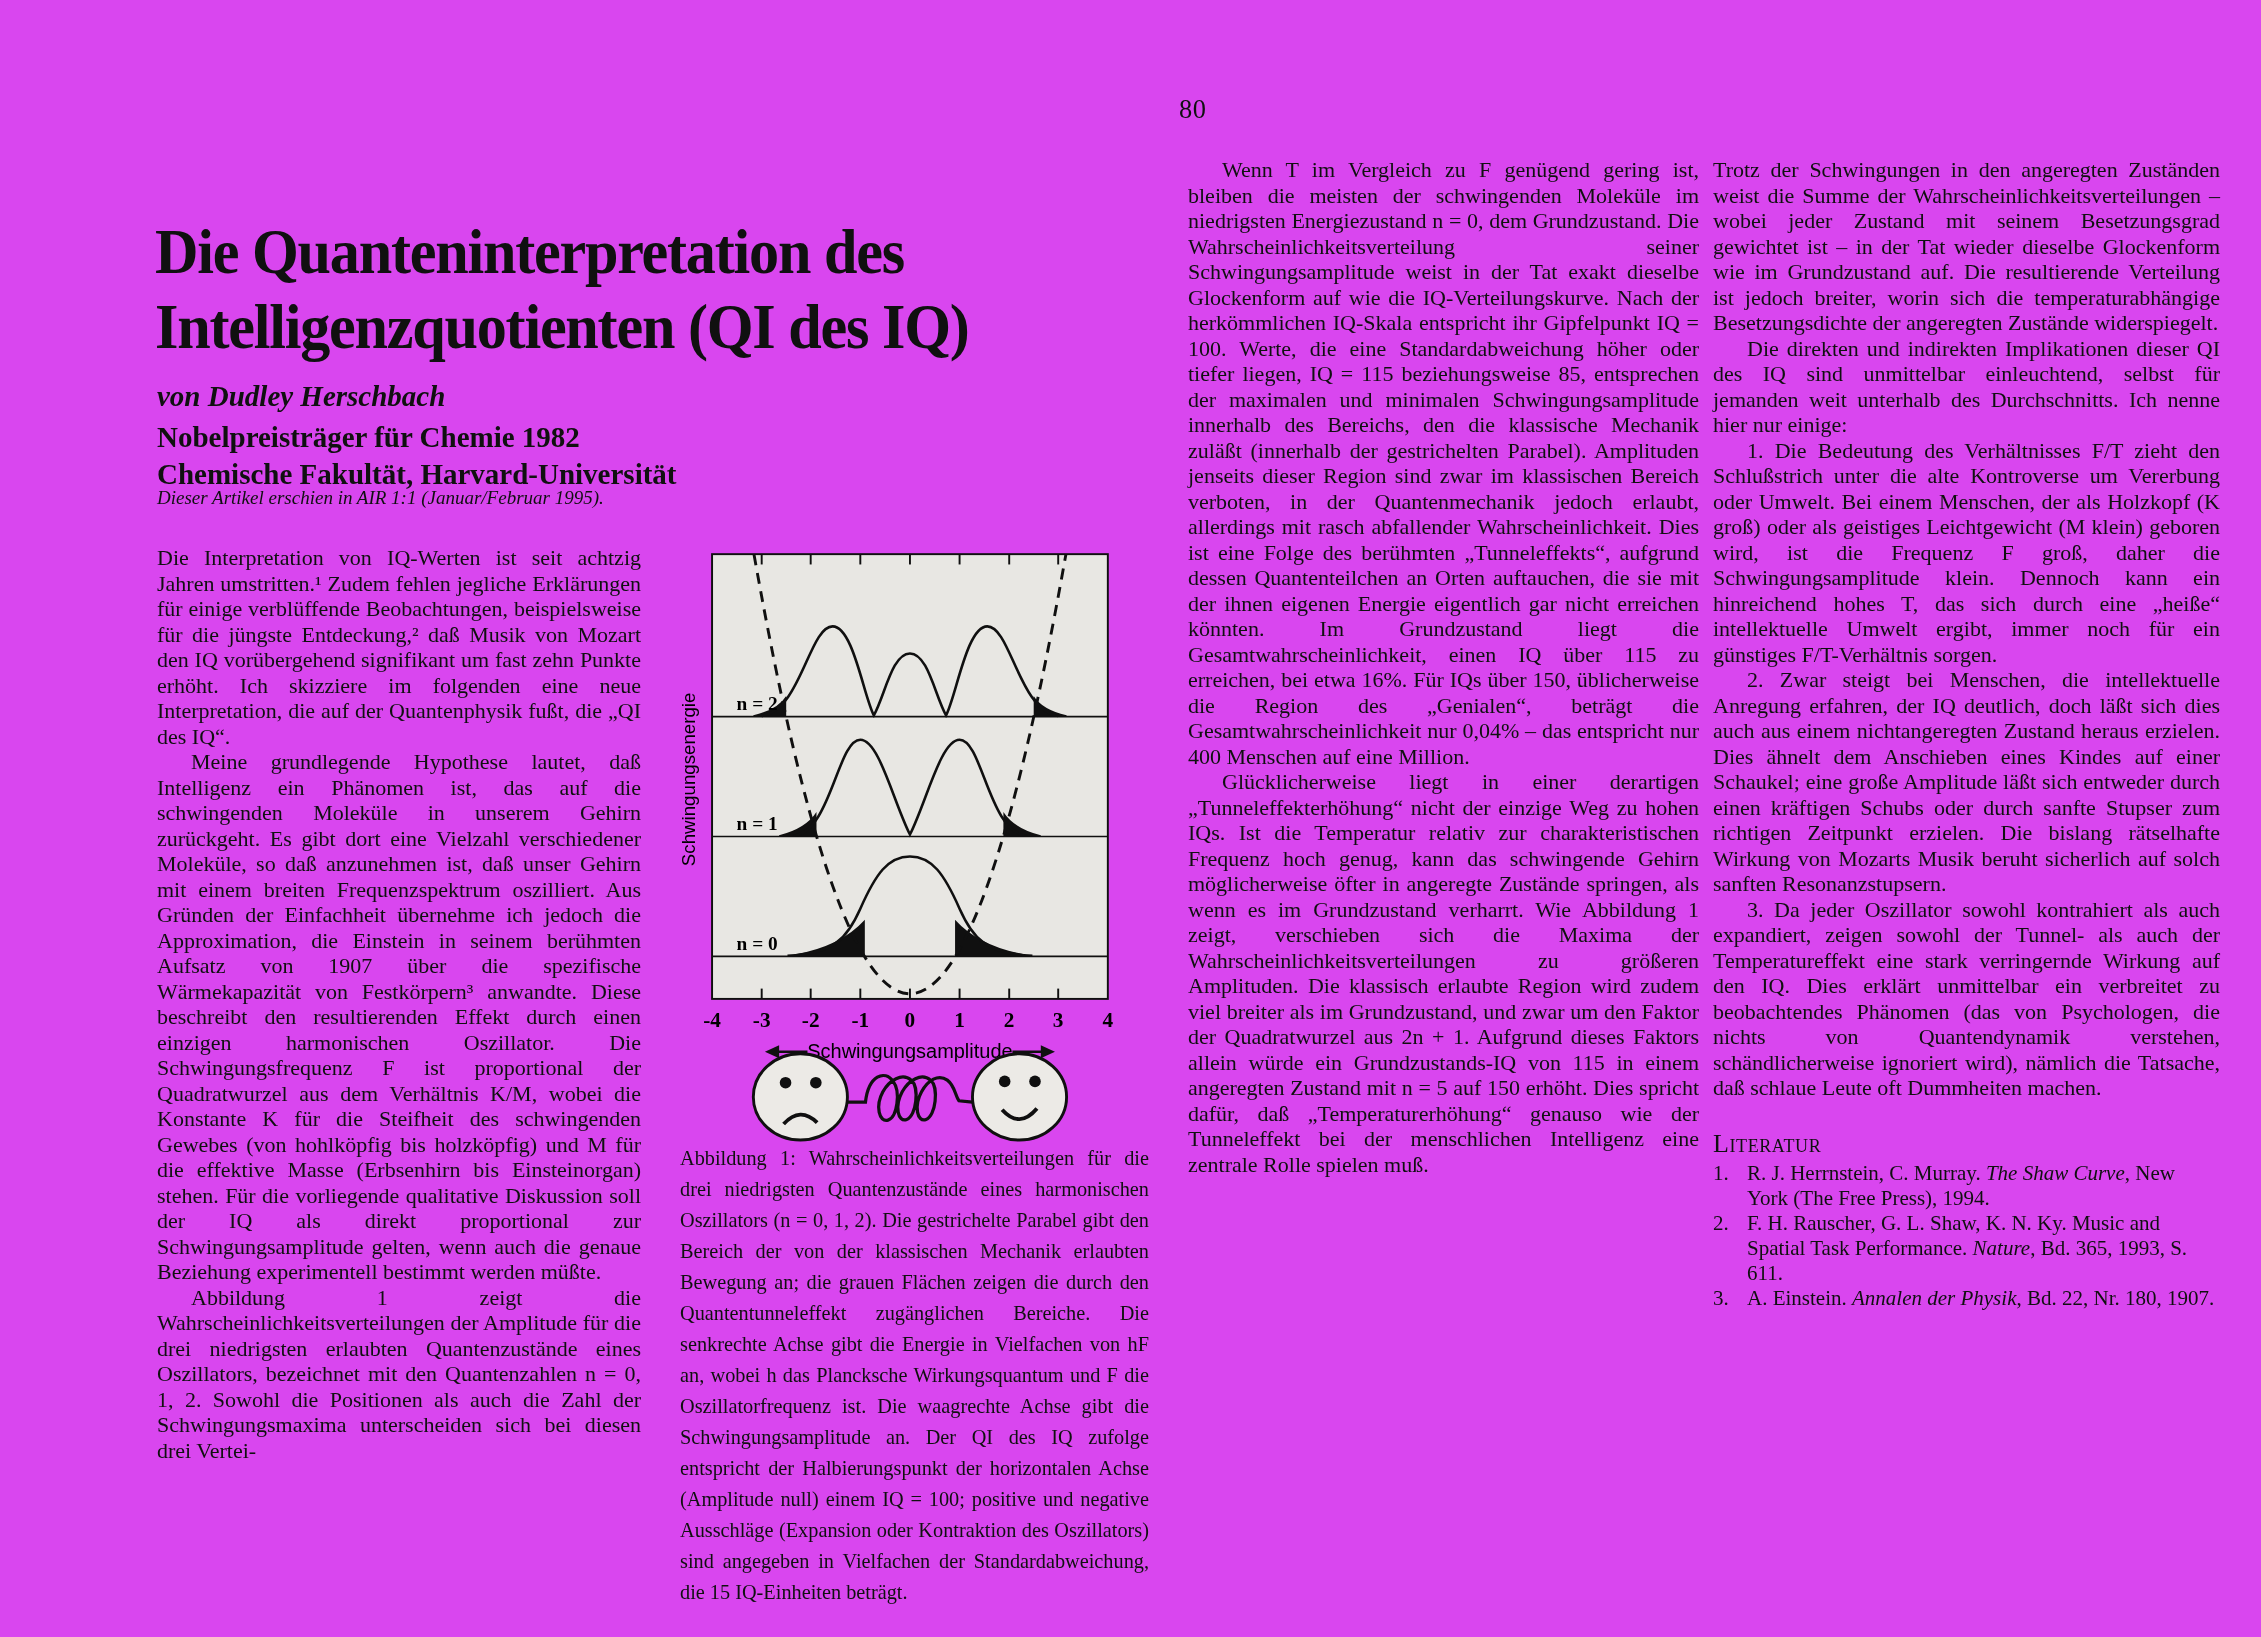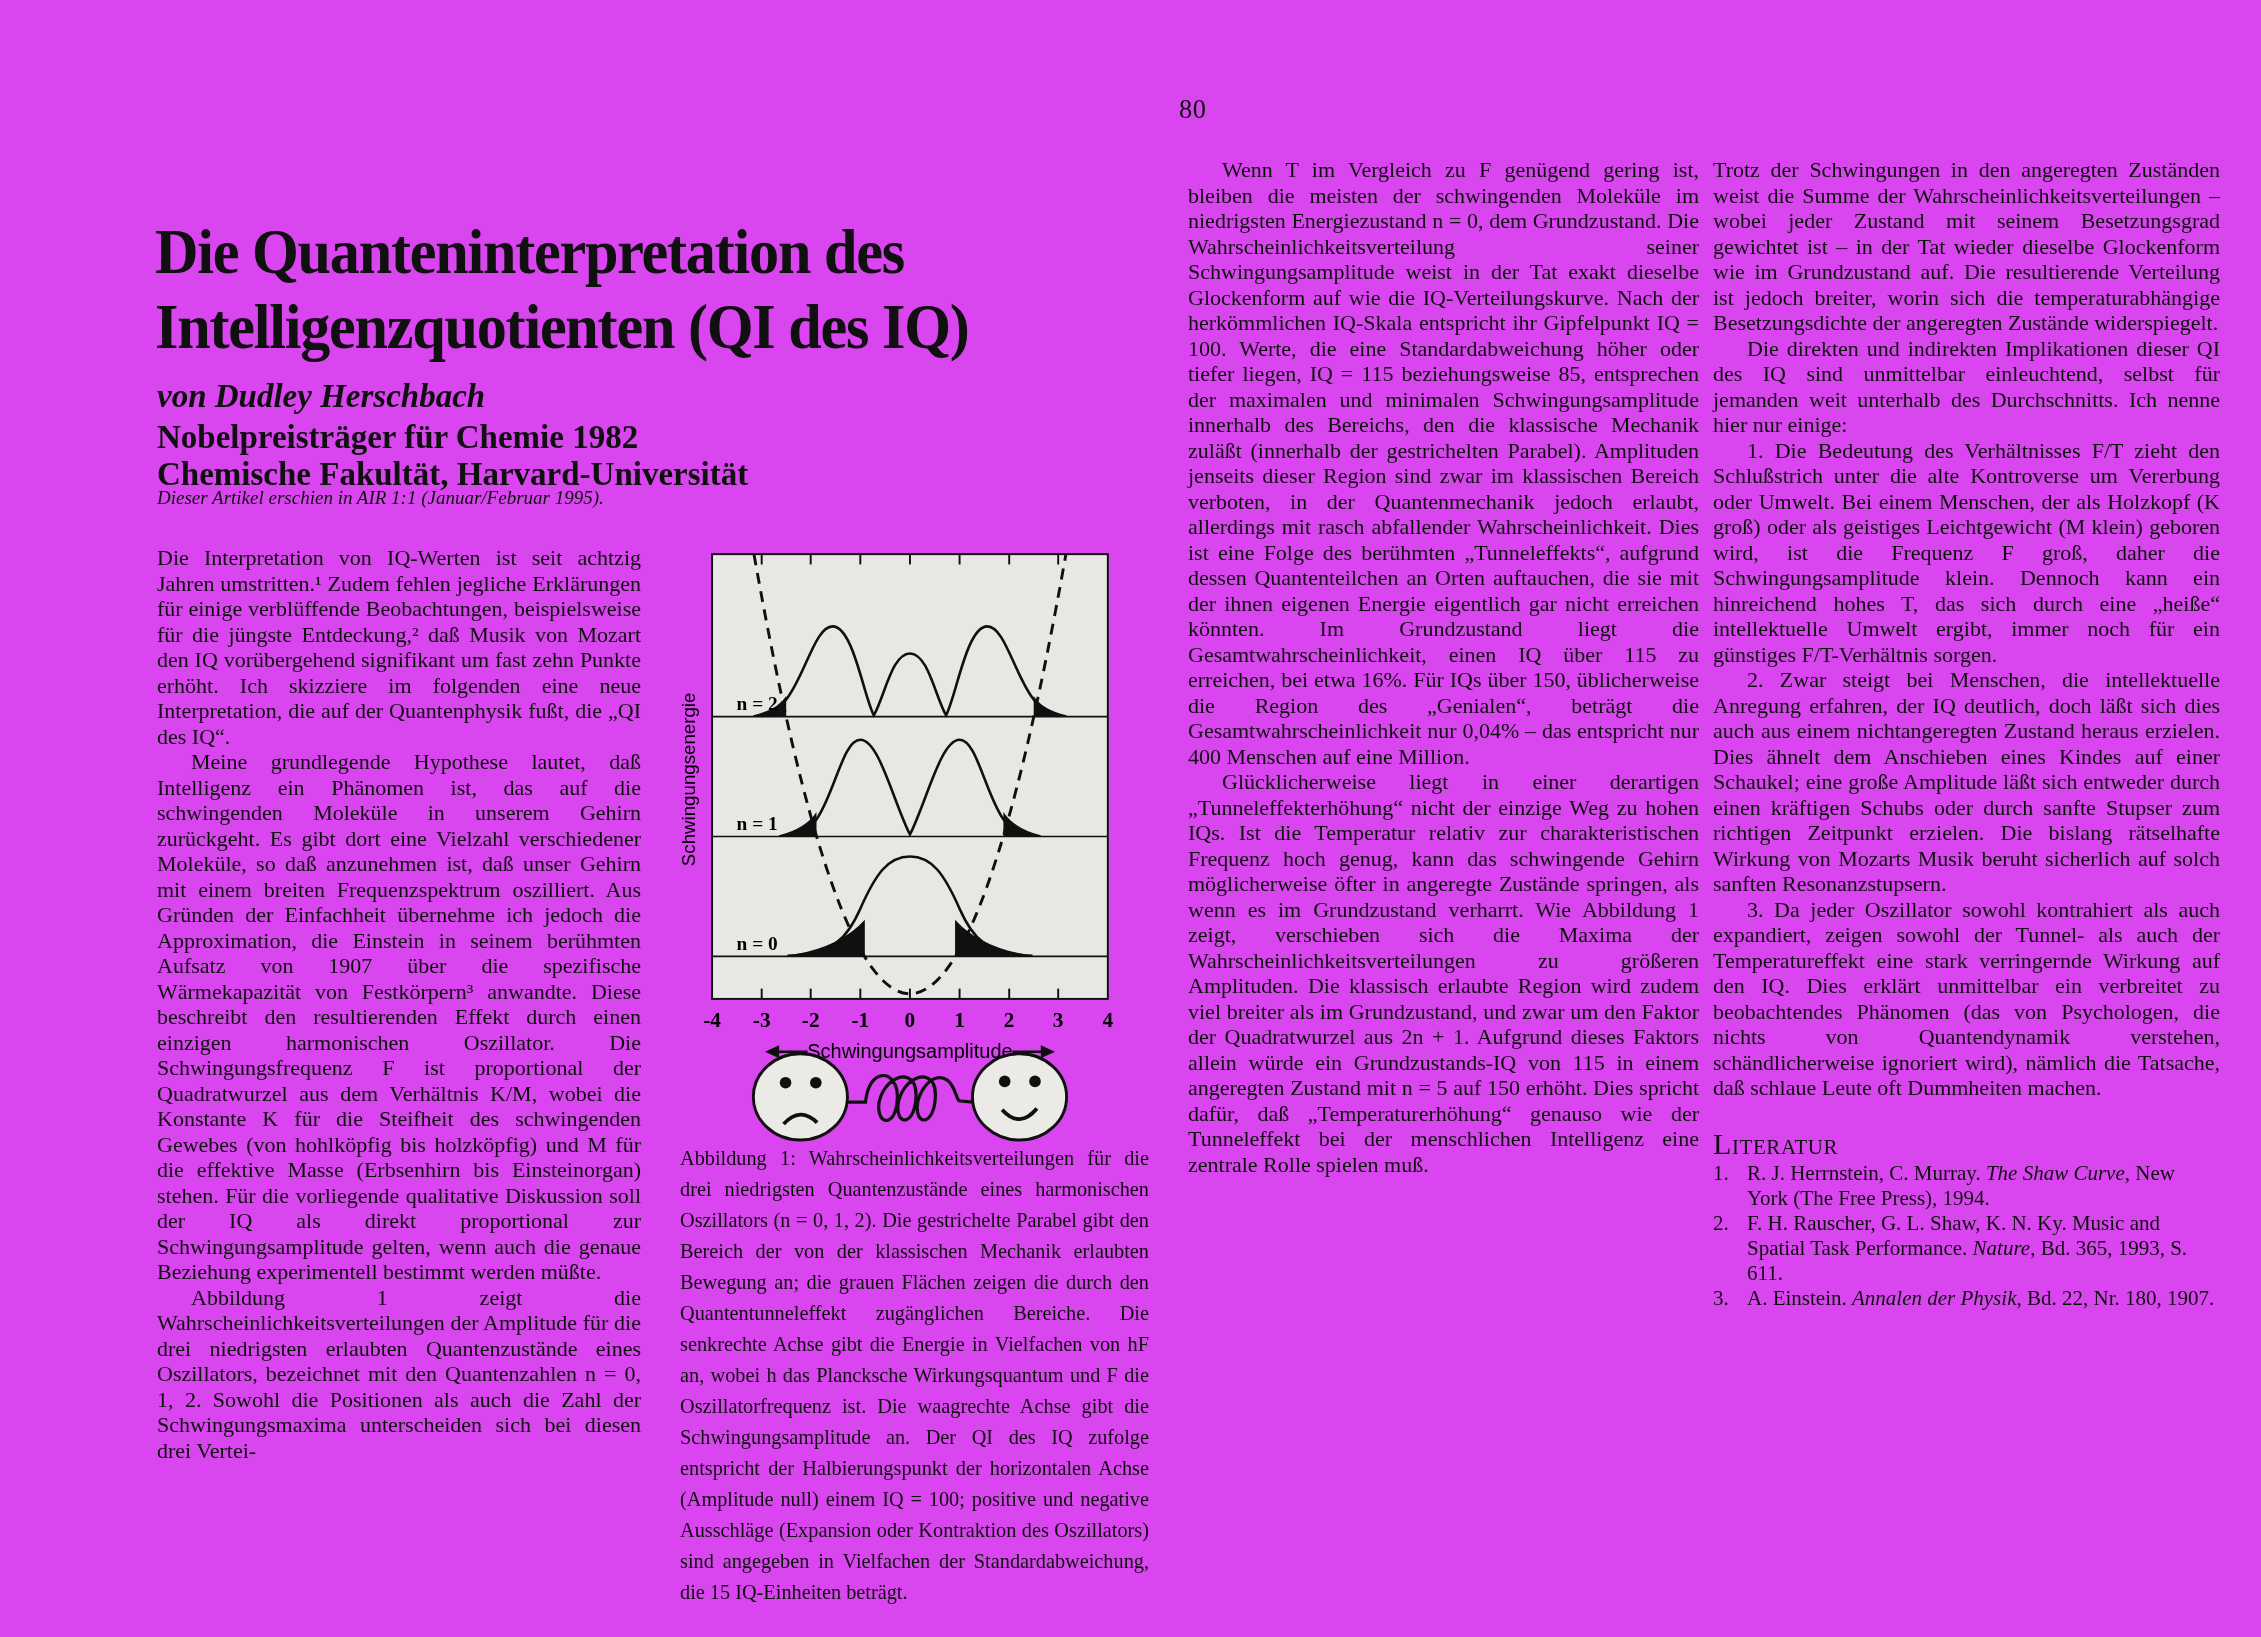--- a/index.html
+++ b/index.html
@@ -5,37 +5,37 @@
   html,body{margin:0;padding:0;}
   body{width:2261px;height:1637px;background:#f6f5f2;overflow:hidden;
        font-family:"Liberation Serif",serif;color:#101010;}
   #page{position:relative;width:2261px;height:1637px;background:#d946ef;}
 
   .pagenum{position:absolute;left:1179px;top:94px;font-size:26.4px;letter-spacing:0.6px;}
 
   .title{position:absolute;left:155px;top:214px;width:1083px;
          font-weight:700;font-size:64px;line-height:75px;letter-spacing:-1.3px;
          transform:scaleX(0.94);transform-origin:0 0;white-space:nowrap;}
-  .author-block{position:absolute;left:157px;top:378px;font-size:33px;line-height:37px;font-weight:700;}
+  .author-block{position:absolute;left:157px;top:378px;font-size:29px;line-height:37px;font-weight:700;}
   .byline{font-style:italic;margin-bottom:3.9px;}
   .note{position:absolute;left:157px;top:487px;font-style:italic;font-size:19px;}
 
   .col{position:absolute;font-size:22px;line-height:25.5px;text-align:justify;}
   .col p{margin:0;}
   .col p.indent{text-indent:34px;}
   #col1{left:157px;top:545px;width:484px;}
   #col2{left:1188px;top:157px;width:511px;}
   #col3{left:1713px;top:157px;width:507px;}
 
   #figure{position:absolute;left:681px;top:549px;width:445px;height:593px;}
   #caption{position:absolute;left:656px;top:1143px;width:469px;
            font-size:20.3px;line-height:31px;text-align:justify;margin-left:24px;}
 
   .lit{margin-top:30px;}
-  .lit-head{font-variant:small-caps;font-size:30px;letter-spacing:0.6px;margin-bottom:5.2px;}
+  .lit-head{font-variant:small-caps;font-size:26px;letter-spacing:0.6px;margin-bottom:5.2px;}
   .lit-item{display:flex;font-size:21px;line-height:25px;text-align:left;}
   .lit-num{width:34px;flex:none;}
   .lit-body{flex:1;}
   .it{font-style:italic;}
 
   svg text{font-family:"Liberation Serif",serif;}
   svg text.sans{font-family:"Liberation Sans",sans-serif;}
 </style>
 </head>
 <body>

